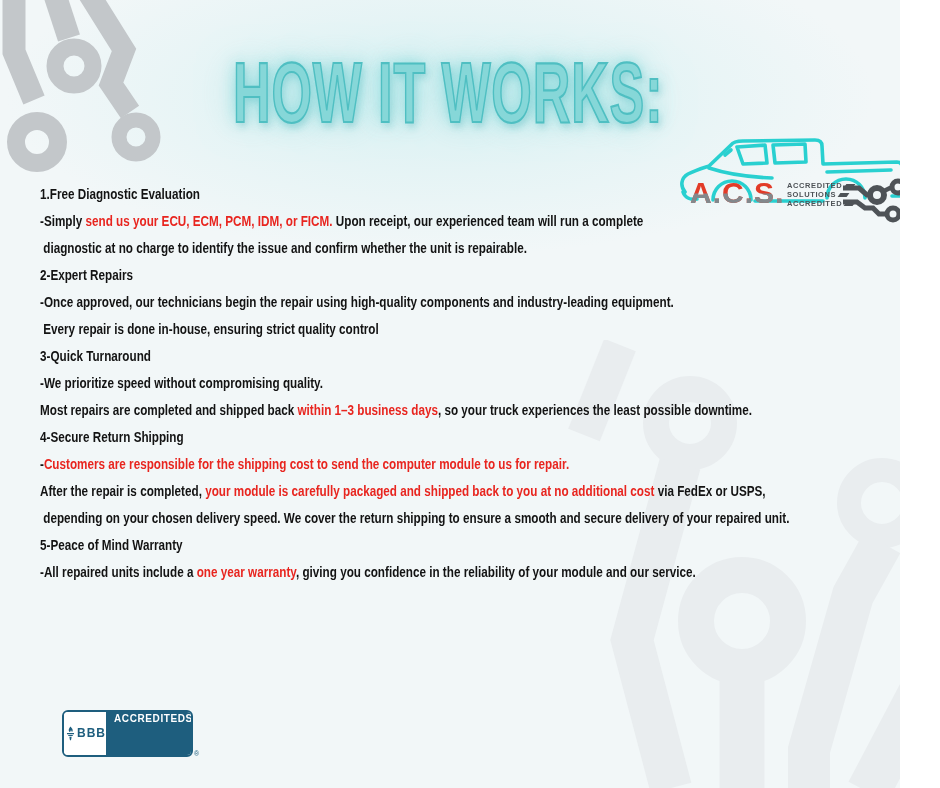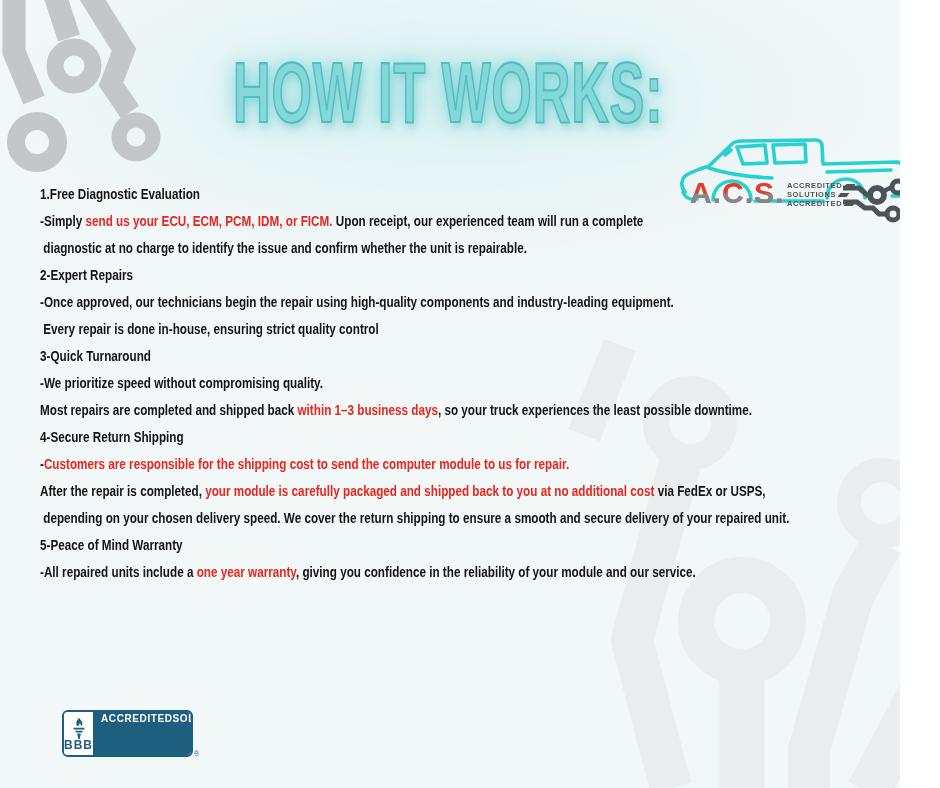--- a/index.html
+++ b/index.html
@@ -52,21 +52,21 @@
   }
   .body-text .line{white-space:pre;}
   .body-text .accent{color:var(--accent);}
 
   
   .bbb{
     position:absolute;left:62px;top:710px;width:131px;height:47px;
     background:#ffffff;border:2px solid var(--bbb-blue);border-radius:6px;
     display:flex;overflow:hidden;box-sizing:border-box;
   }
-  .bbb-left{width:42px;display:flex;flex-direction:column;align-items:center;justify-content:center;background:#fff;}
+  .bbb-left{width:42px;display:flex;flex-direction:row;align-items:center;justify-content:center;background:#fff;}
   .bbb-brand{font-size:12px;font-weight:800;color:var(--bbb-blue);letter-spacing:1px;line-height:11px;}
   .bbb-right{flex:1;background:var(--bbb-blue);color:#fff;display:flex;flex-direction:row;justify-content:center;padding-left:8px;}
   .bbb-right div{font-size:10px;font-weight:800;letter-spacing:.6px;line-height:13px;}
   .bbb-reg{position:absolute;left:194px;top:750px;font-size:7px;color:var(--bbb-blue);}
   .torch path{fill:var(--bbb-blue);}
 </style>
 </head>
 <body>
 
 <div class="page">

